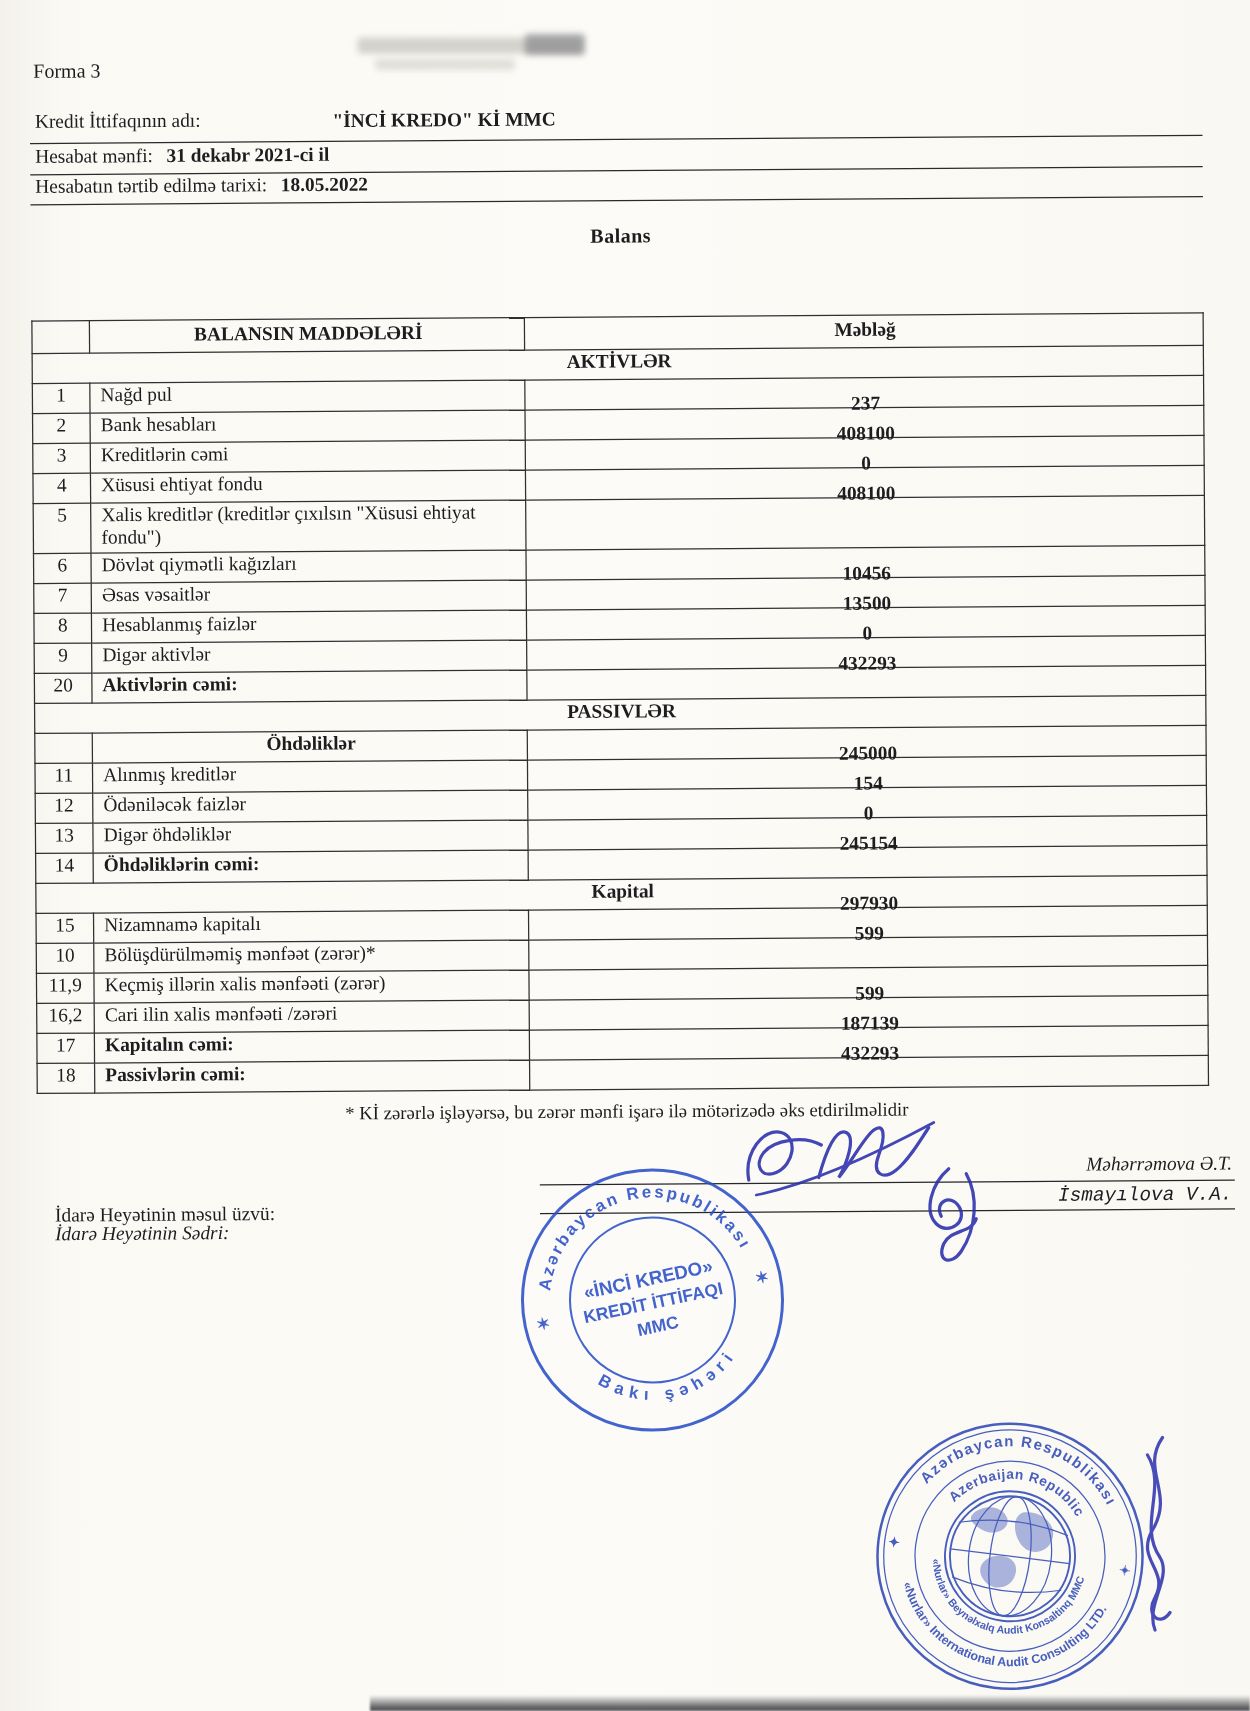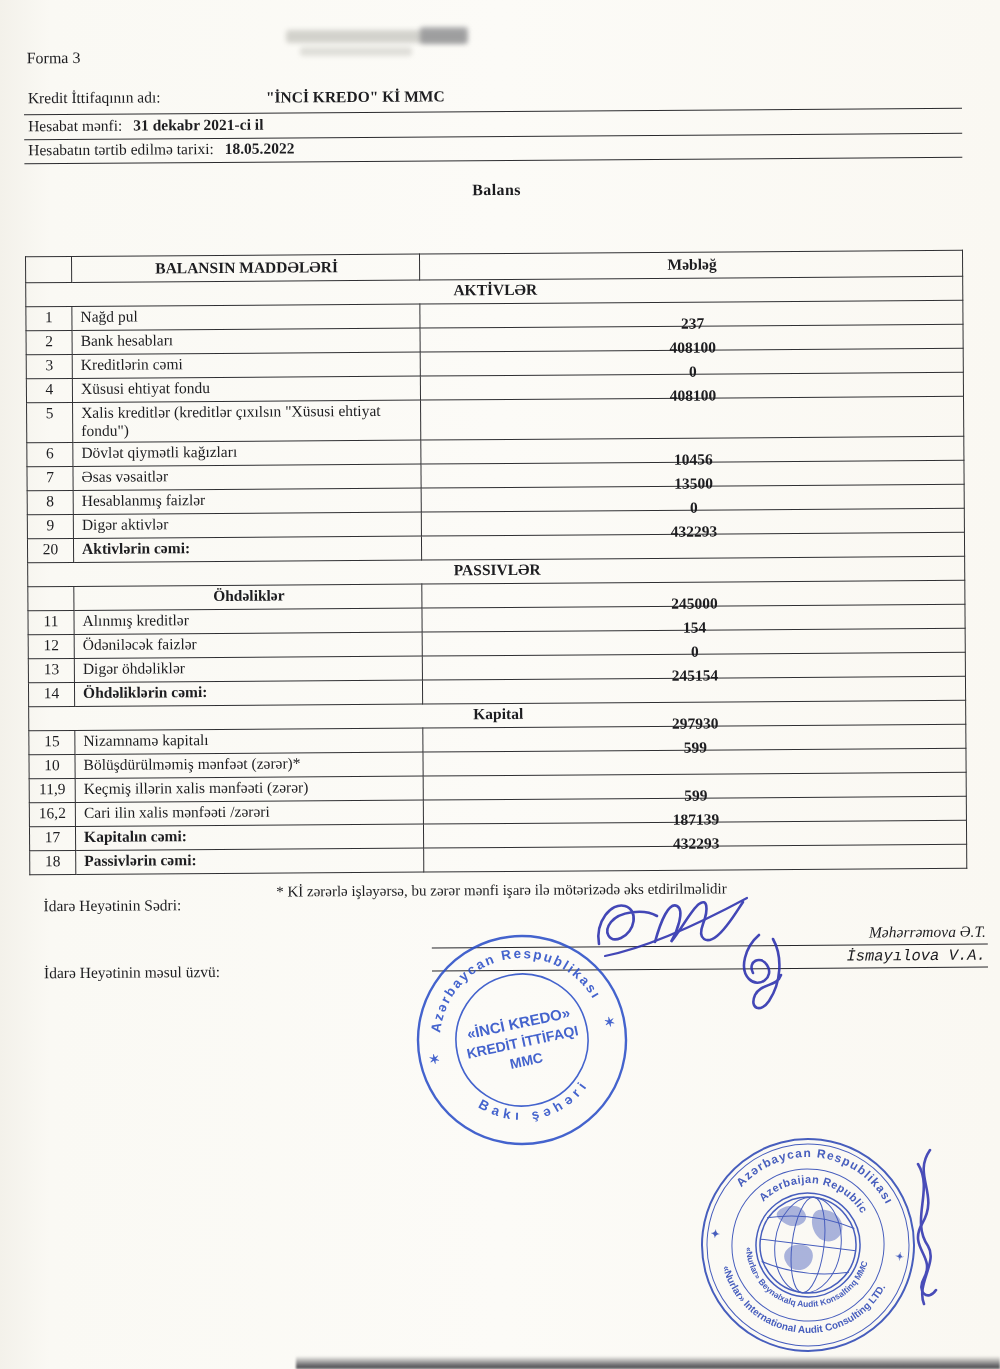--- a/index.html
+++ b/index.html
@@ -29,21 +29,21 @@
   .balans td.amt-cell { text-align:center; overflow:visible; }
   .amt { position:relative; top:-13px; display:inline-block; font-weight:bold;font-family:Liberation Serif, serif; }
   tr.head td { font-weight:bold; text-align:center; height:26px; padding-top:3px; }
   tr.section td { font-weight:bold; text-align:center; }
   tr.sub td.lbl { font-weight:bold; text-align:center; }
   tr.total td.lbl { font-weight:bold; }
 
   .footnote { position:absolute; top:882px; left:0; width:100%; text-align:center; font-size:15px; }
 
   .sig-label { position:absolute; left:42px; font-size:15.5px; }
-  .sl1 { top:894px; } .sl2 { top:961px; }
+  .sl1 { top:976px;font-style:italic; } .sl2 { top:961px; }
   .sig-line { position:absolute; left:430px; width:556px; height:20px; border-bottom:1.5px solid #27272b; }
   .line1 { top:928px; } .line2 { top:951px; }
   .sig-name { position:absolute; right:16px; font-style:italic; font-size:15.5px; text-align:left; }
   .n1 { top:926px; } .n2 { top:950px;font-family:Liberation Mono, monospace; }
 
   .stamp { position:absolute; z-index:5; }
   .stamp-cu { left:410px; top:928px; }
   .stamp-audit { left:698px; top:1135px; }
   .sig-ink { position:absolute; z-index:6; }
   .sigA { left:585px; top:892px; }

